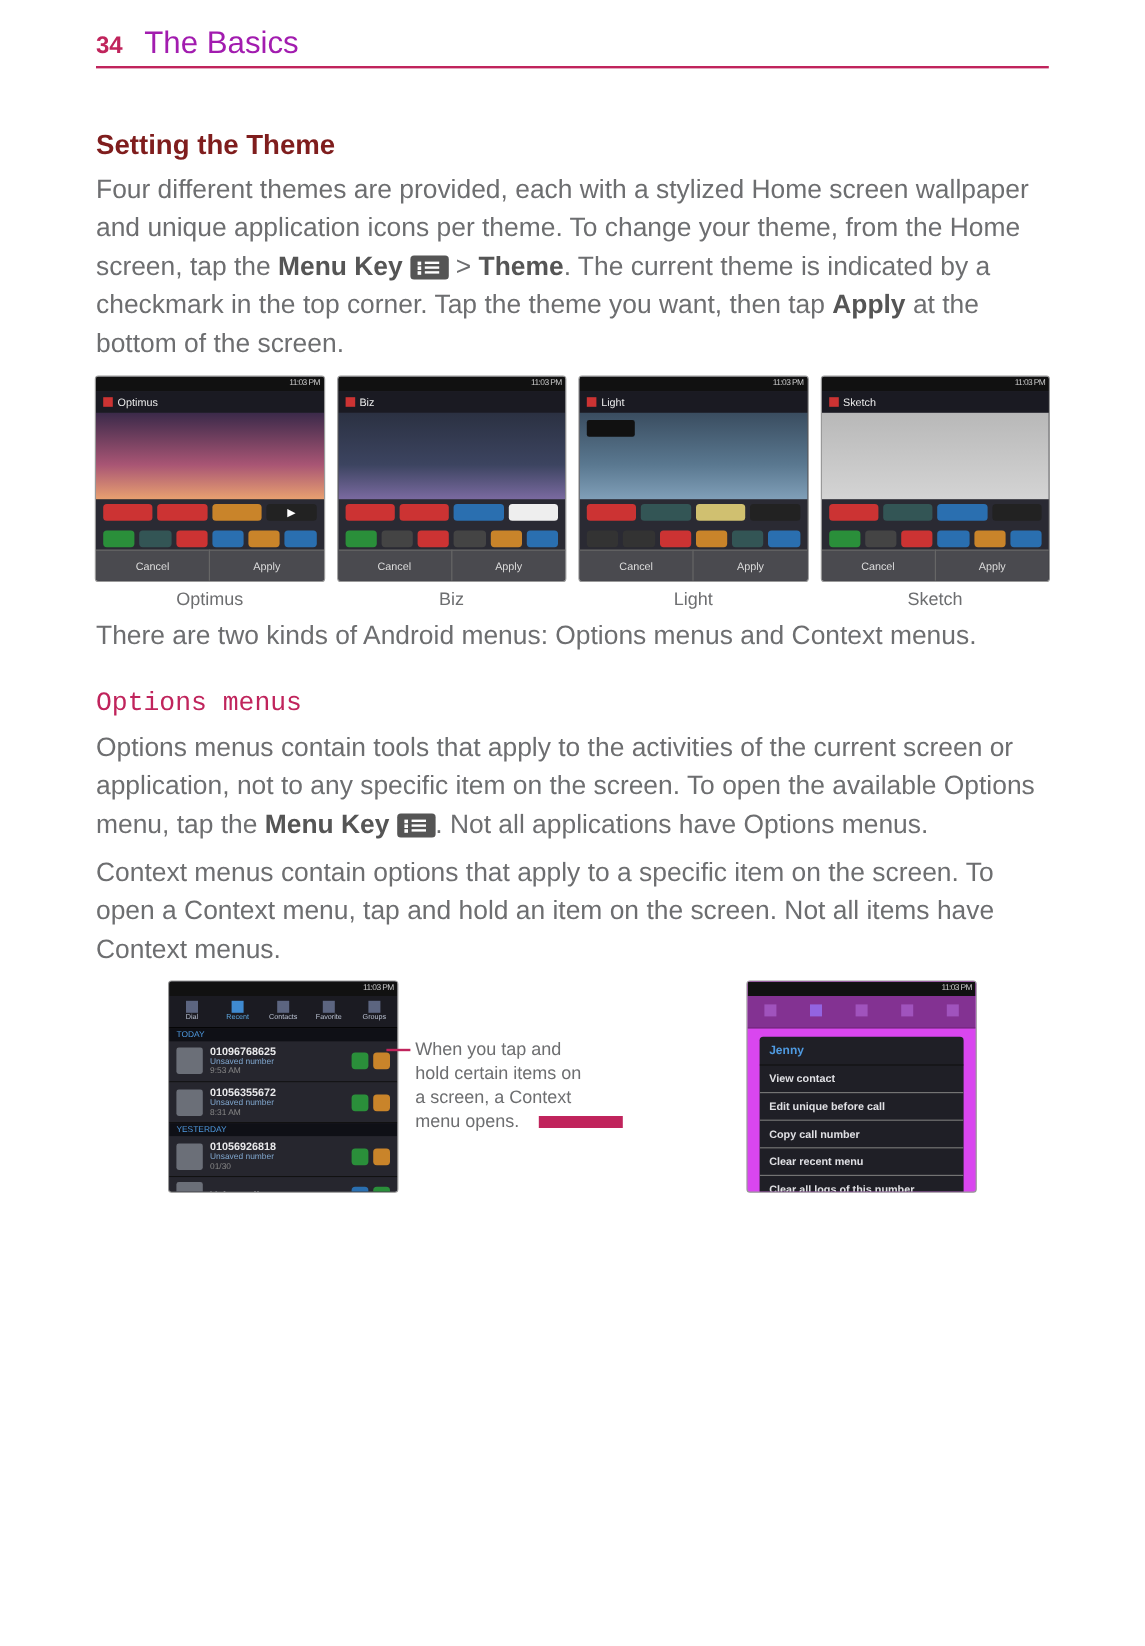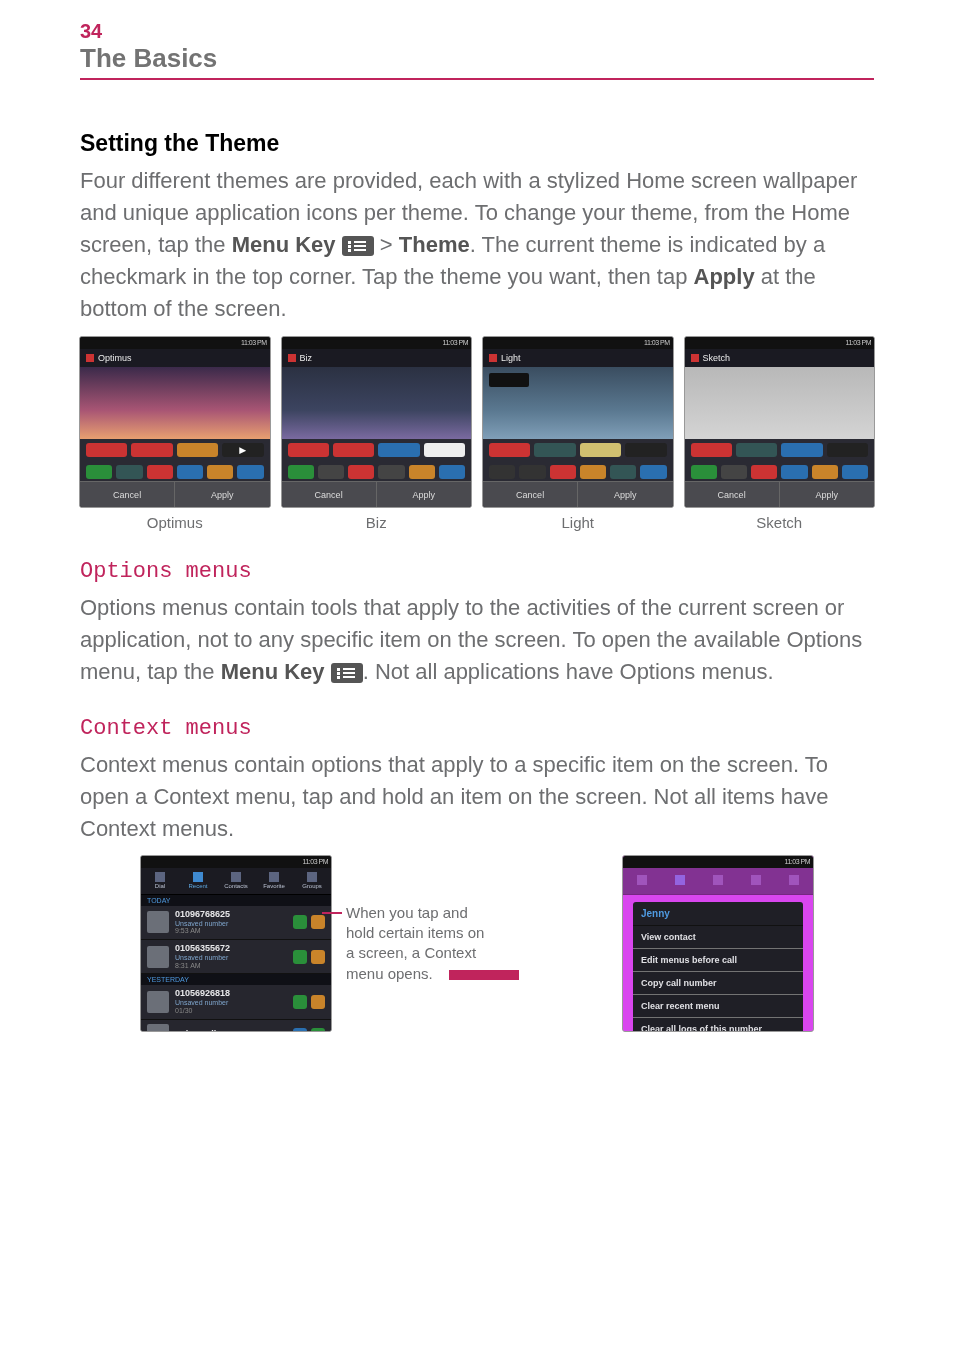--- a/index.html
+++ b/index.html
@@ -12,36 +12,35 @@
   }
   .page {
     padding: 20px 80px 20px 80px;
   }
   .header-row {
     display: flex;
     align-items: baseline;
     border-bottom: 2px solid #c0245c;
     padding-bottom: 4px;
     margin-bottom: 50px;
-    flex-direction: column;
   }
   .page-num {
     color: #c0245c;
     font-weight: bold;
     font-size: 20px;
     margin-right: 18px;
   }
   .header-title {
     font-size: 26px;
-    color: #737373;
-    font-weight: 700;
+    color: #a21caf;
+    font-weight: 400;
   }
   h3.section {
     font-size: 23px;
-    color: #000000;
+    color: #7f1d1d;
     font-weight: 600;
     margin: 0 0 8px 0;
   }
   p.body {
     font-size: 22px;
     line-height: 1.45;
     color: #6d6e70;
     margin: 0 0 8px 0;
     font-weight: 300;
   }
@@ -402,27 +401,27 @@
           </div>
         <div class="btn-row">
           <div>Cancel</div>
           <div>Apply</div>
         </div>
       </div>
       <div class="theme-caption">Sketch</div>
     </div>
   </div>
 
+  <p class="body">There are two kinds of Android menus: Options menus and Context menus.</p>
 
   <h3 class="sub">Options menus</h3>
   <p class="body">
     <span>Options menus contain tools that apply to the activities of the current screen or application, not to any specific item on the screen. To open the available Options menu, tap the </span><span class="bold">Menu Key</span> <span class="menu-icon"></span><span>. Not all applications have Options menus.</span>
   </p>
 
-  <h3 class="sub">Context menus</h3>
   <p class="body">Context menus contain options that apply to a specific item on the screen. To open a Context menu, tap and hold an item on the screen. Not all items have Context menus.</p>
 
   <div class="ctx-row">
 
     <div class="phone-mini">
       <div class="status-bar">11:03 PM</div>
       <div class="tabbar">
         <div class="tab">
             <div class="ti"></div>
             <span>Dial</span>
@@ -518,20 +517,20 @@
         <div class="tab">
             <div class="ti"></div>
           </div>
         <div class="tab">
             <div class="ti"></div>
           </div>
       </div>
       <div class="menu-list">
         <div class="menu-name">Jenny</div>
         <div class="menu-item">View contact</div>
-        <div class="menu-item">Edit menus before call</div>
+        <div class="menu-item">Edit unique before call</div>
         <div class="menu-item">Copy call number</div>
         <div class="menu-item">Clear recent menu</div>
         <div class="menu-item" style="border-bottom:none">Clear all logs of this number</div>
       </div>
     </div>
   </div>
 </div>
 
 </body></html>

